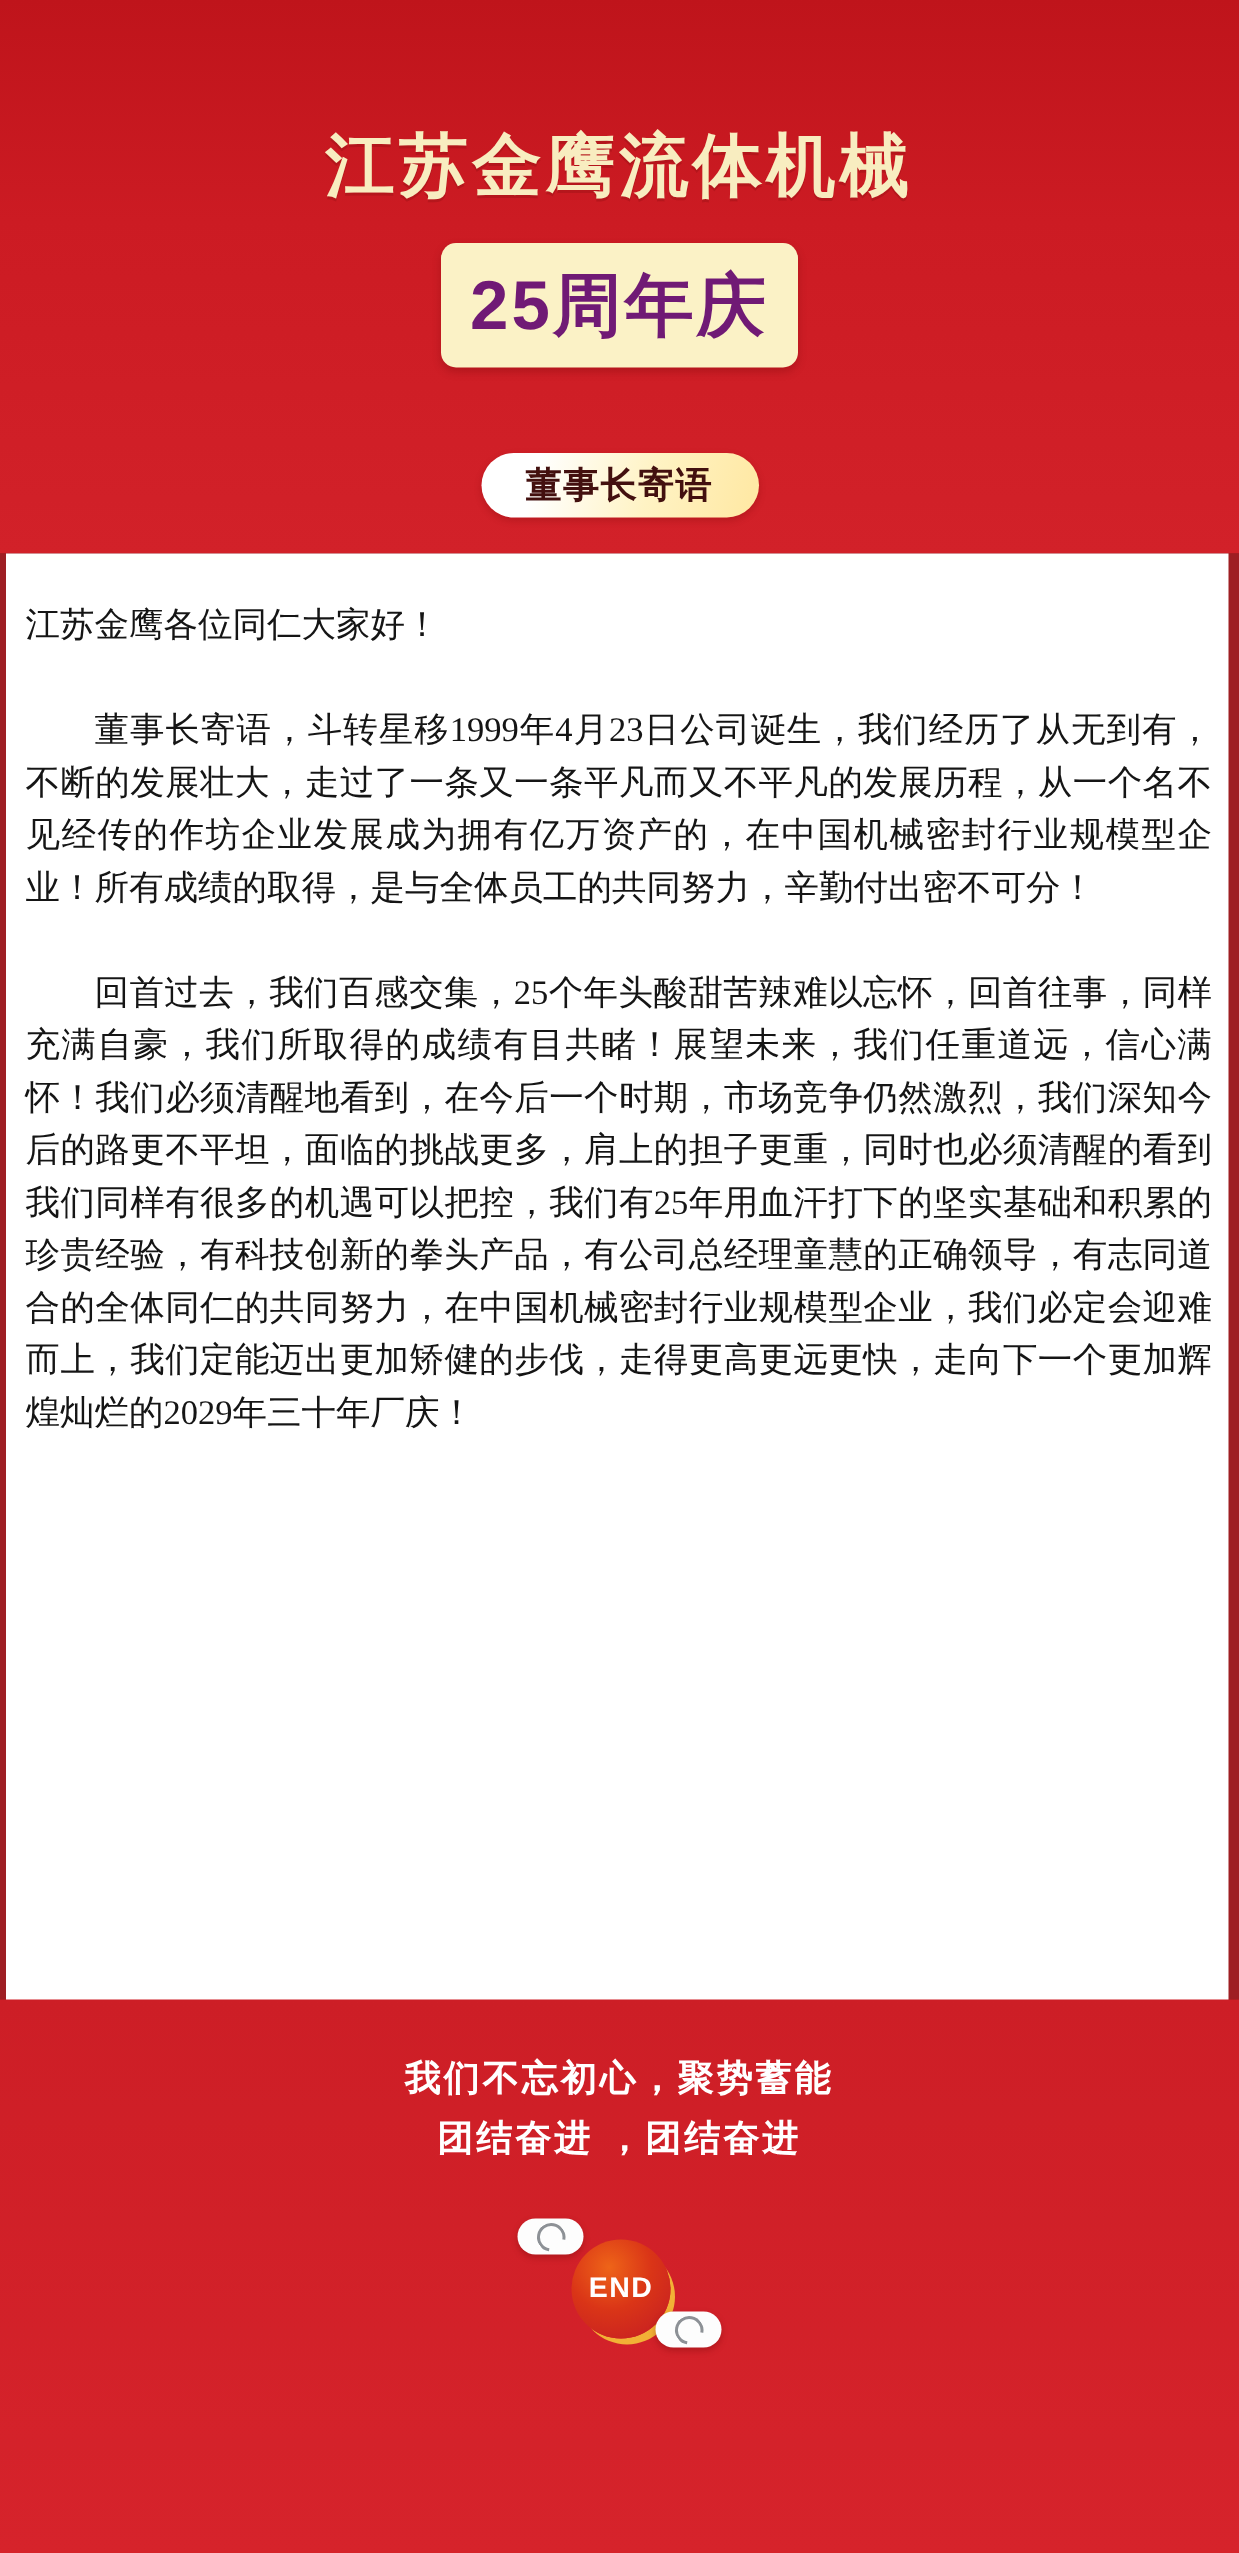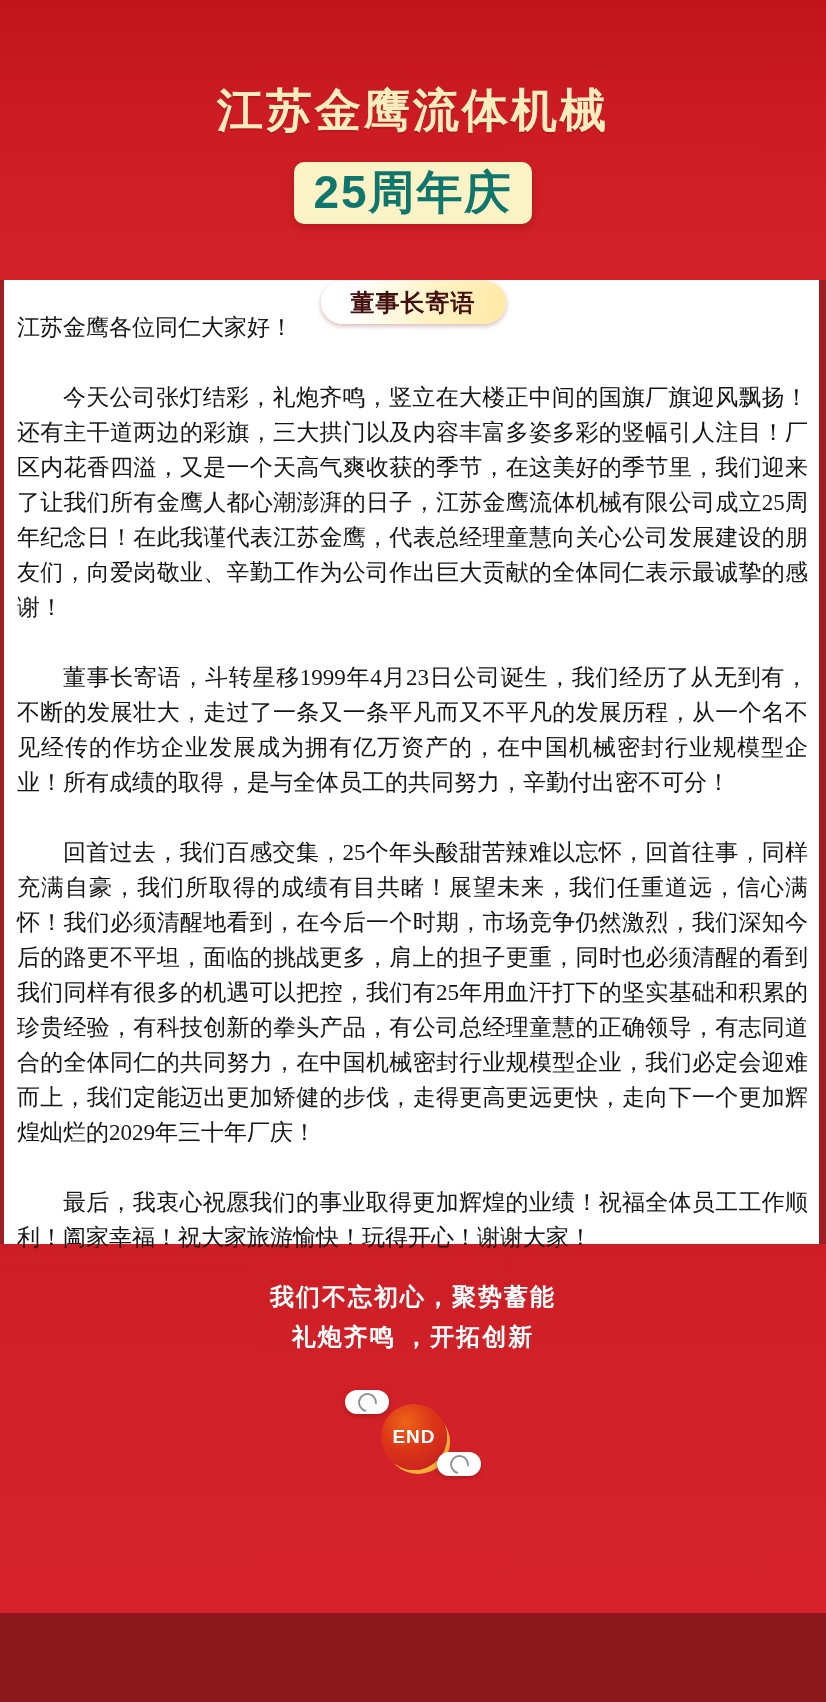--- a/index.html
+++ b/index.html
@@ -2,36 +2,36 @@
 <html><head>
 <meta charset="utf-8">
 <style>
   html,body{margin:0;padding:0;background:#8c181d;}
   .page{
     width:826px;height:1702px;margin:0 auto;position:relative;overflow:hidden;
     font-family:"Liberation Sans","DejaVu Sans",sans-serif;
   }
   
   .hero{
-    height:280px;box-sizing:border-box;
+    height:369px;box-sizing:border-box;
     background:linear-gradient(180deg,#bf141b 0%,#cc1b23 40%,#d22129 100%);
     display:flex;flex-direction:column;align-items:center;
     padding-top:83px;
   }
   .hero-title{
     margin:0;font-size:46px;line-height:54px;font-weight:800;
     color:#f8edc0;letter-spacing:3px;text-shadow:0 2px 0 rgba(120,10,10,.25);
   }
   .anniv-badge{
     margin-top:25px;width:238px;height:83px;border-radius:10px;
     background:#fbf2c6;display:flex;align-items:center;justify-content:center;
     box-shadow:0 3px 6px rgba(90,5,5,.25);
   }
   .anniv-badge span{
-    font-size:46px;font-weight:800;color:#0f766e;letter-spacing:2px;
+    font-size:46px;font-weight:800;color:#701a75;letter-spacing:2px;
   }
   .chair-pill{
     margin-top:57px;height:43px;line-height:43px;padding:0 30px;border-radius:22px;
     background:linear-gradient(105deg,#ffffff 20%,#fff3c4 60%,#ffe9a6 95%);
     font-size:24px;font-weight:800;color:#43100f;letter-spacing:1px;
     box-shadow:0 2px 5px rgba(120,10,10,.3);
   }
   
   .letter-wrap{
     height:964px;background:#9e1e23;padding:0 7px 0 4px;box-sizing:border-box;
@@ -88,31 +88,29 @@
     <h1 class="hero-title">江苏金鹰流体机械</h1>
     <div class="anniv-badge">
       <span>25周年庆</span>
     </div>
     <div class="chair-pill">董事长寄语</div>
   </header>
 
   <section class="letter-wrap">
     <div class="letter">
       <p>江苏金鹰各位同仁大家好！</p>
-      <p class="indent">今天公司张灯结彩，礼炮齐鸣，竖立在大楼正中间的国旗厂旗迎风飘扬！还有主干道两边的彩旗，三大拱门以及内容丰富多姿多彩的竖幅引人注目！厂区内花香四溢，又是一个天高气爽收获的季节，在这美好的季节里，我们迎来了让我们所有金鹰人都心潮澎湃的日子，江苏金鹰流体机械有限公司成立25周年纪念日！在此我谨代表江苏金鹰，代表总经理童慧向关心公司发展建设的朋友们，向爱岗敬业、辛勤工作为公司作出巨大贡献的全体同仁表示最诚挚的感谢！</p>
       <p class="indent">董事长寄语，斗转星移1999年4月23日公司诞生，我们经历了从无到有，不断的发展壮大，走过了一条又一条平凡而又不平凡的发展历程，从一个名不见经传的作坊企业发展成为拥有亿万资产的，在中国机械密封行业规模型企业！所有成绩的取得，是与全体员工的共同努力，辛勤付出密不可分！</p>
       <p class="indent">回首过去，我们百感交集，25个年头酸甜苦辣难以忘怀，回首往事，同样充满自豪，我们所取得的成绩有目共睹！展望未来，我们任重道远，信心满怀！我们必须清醒地看到，在今后一个时期，市场竞争仍然激烈，我们深知今后的路更不平坦，面临的挑战更多，肩上的担子更重，同时也必须清醒的看到我们同样有很多的机遇可以把控，我们有25年用血汗打下的坚实基础和积累的珍贵经验，有科技创新的拳头产品，有公司总经理童慧的正确领导，有志同道合的全体同仁的共同努力，在中国机械密封行业规模型企业，我们必定会迎难而上，我们定能迈出更加矫健的步伐，走得更高更远更快，走向下一个更加辉煌灿烂的2029年三十年厂庆！</p>
-      <p class="indent">最后，我衷心祝愿我们的事业取得更加辉煌的业绩！祝福全体员工工作顺利！阖家幸福！祝大家旅游愉快！玩得开心！谢谢大家！</p>
     </div>
   </section>
 
   <footer class="outro">
     <div class="slogans">
       <p>我们不忘初心，聚势蓄能</p>
-      <p>礼炮齐鸣 ，开拓创新</p>
+      <p>团结奋进 ，团结奋进</p>
     </div>
     <div class="end-group">
       <div class="mini-pill pill-a">
         <span class="ring"></span>
       </div>
       <div class="end-circle">
         <span>END</span>
       </div>
       <div class="mini-pill pill-b">
         <span class="ring"></span>

